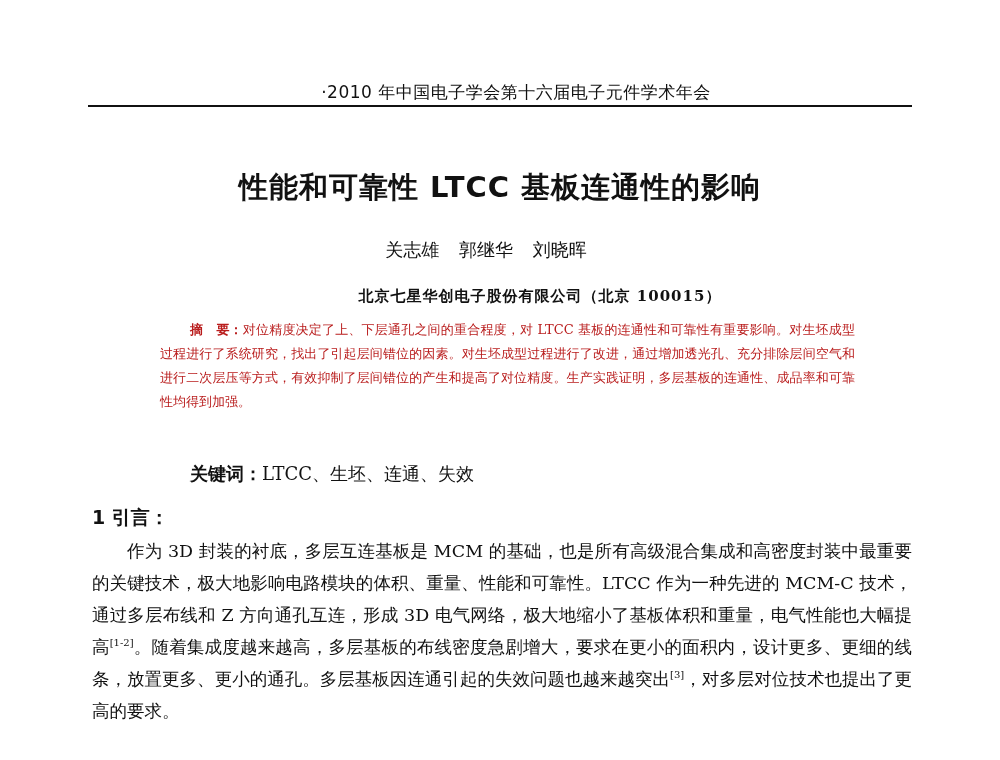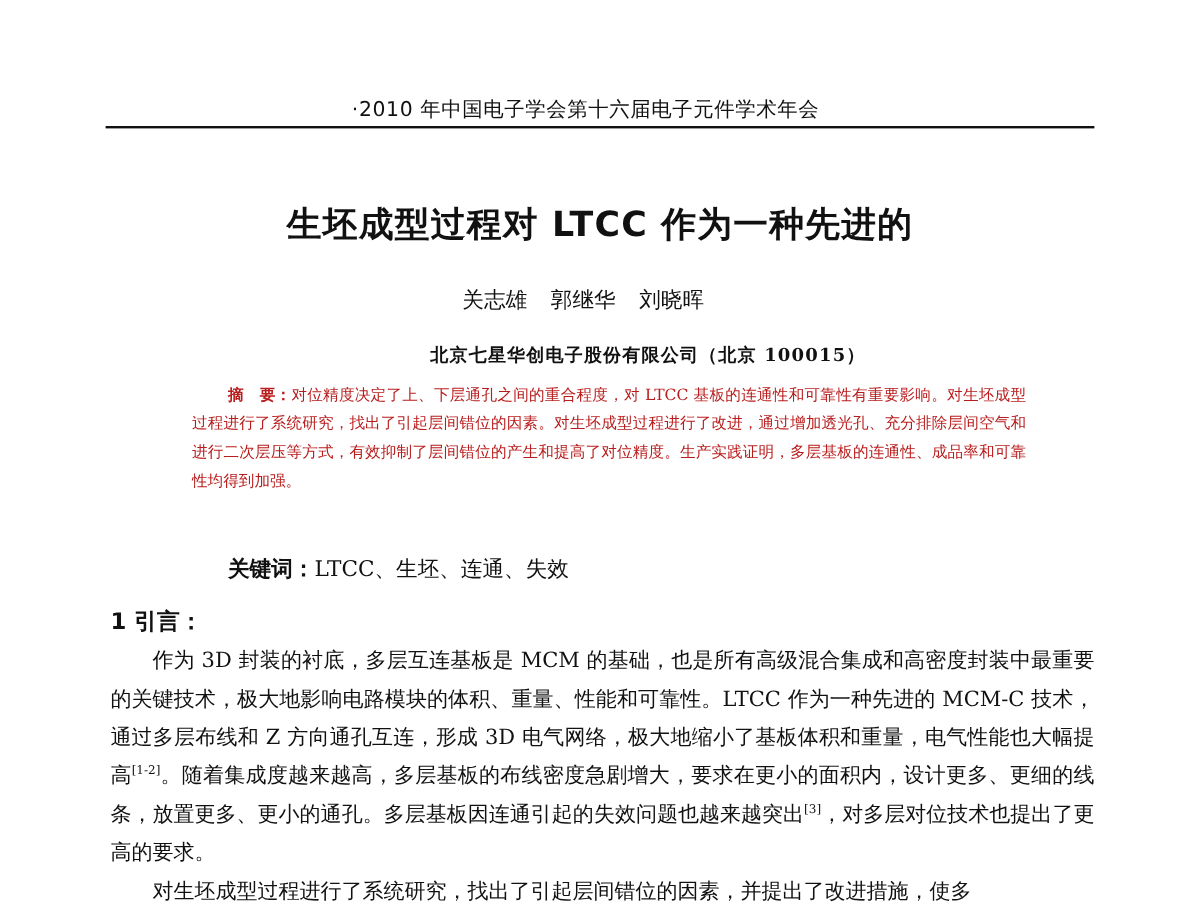--- a/index.html
+++ b/index.html
@@ -3,21 +3,21 @@
   <meta charset="utf-8">
   <style>
     html, body { margin: 0; padding: 0; }
     body {
       width: 1000px; height: 760px; overflow: hidden;
       background: #ffffff; color: #111111;
       font-family: "DejaVu Serif", "Liberation Serif", serif;
       position: relative;
     }
     .running-header {
-      position: absolute; left: 76px; top: 78px; width: 824px;
+      position: absolute; left: 104px; top: 78px; width: 824px;
       text-align: center; font-family: "DejaVu Sans", "Liberation Sans", sans-serif;
       font-size: 17px; letter-spacing: 0.5px; color: #111;
       height: 28px; line-height: 28px;
     }
     .header-rule {
       position: absolute; left: 88px; top: 105px; width: 824px; height: 2px; background: #111;
     }
     .title {
       position: absolute; left: 0; top: 168px; width: 1000px; text-align: center;
       font-family: "DejaVu Sans", "Liberation Sans", sans-serif;
@@ -52,30 +52,29 @@
     }
     .body-text p { margin: 0; text-indent: 35px; }
     sup { font-size: 10px; vertical-align: super; line-height: 0; }
   </style>
 </head>
 <body>
 
 <div class="running-header">·2010 年中国电子学会第十六届电子元件学术年会</div>
 <div class="header-rule"></div>
 
-<div class="title">生坯成型过程对 LTCC 作为一种先进的</div>
+<div class="title">性能和可靠性 LTCC 基板连通性的影响</div>
 <div class="authors">关志雄 郭继华 刘晓晖</div>
 <div class="affiliation">北京七星华创电子股份有限公司（北京 100015）</div>
 
 <div class="abstract">
   <span class="lbl">摘　要：</span><span>对位精度决定了上、下层通孔之间的重合程度，对 LTCC 基板的连通性和可靠性有重要影响。对生坯成型过程进行了系统研究，找出了引起层间错位的因素。对生坯成型过程进行了改进，通过增加透光孔、充分排除层间空气和进行二次层压等方式，有效抑制了层间错位的产生和提高了对位精度。生产实践证明，多层基板的连通性、成品率和可靠性均得到加强。</span>
 </div>
 
 <div class="keywords">
   <span class="lbl">关键词：</span><span>LTCC、生坯、连通、失效</span>
 </div>
 
 <div class="section-heading">1 引言：</div>
 
 <div class="body-text">
   <p><span>作为 3D 封装的衬底，多层互连基板是 MCM 的基础，也是所有高级混合集成和高密度封装中最重要的关键技术，极大地影响电路模块的体积、重量、性能和可靠性。LTCC 作为一种先进的 MCM-C 技术，通过多层布线和 Z 方向通孔互连，形成 3D 电气网络，极大地缩小了基板体积和重量，电气性能也大幅提高</span><sup>[1-2]</sup><span>。随着集成度越来越高，多层基板的布线密度急剧增大，要求在更小的面积内，设计更多、更细的线条，放置更多、更小的通孔。多层基板因连通引起的失效问题也越来越突出</span><sup>[3]</sup><span>，对多层对位技术也提出了更高的要求。</span></p>
-  <p>对生坯成型过程进行了系统研究，找出了引起层间错位的因素，并提出了改进措施，使多</p>
 </div>
 
 </body></html>

